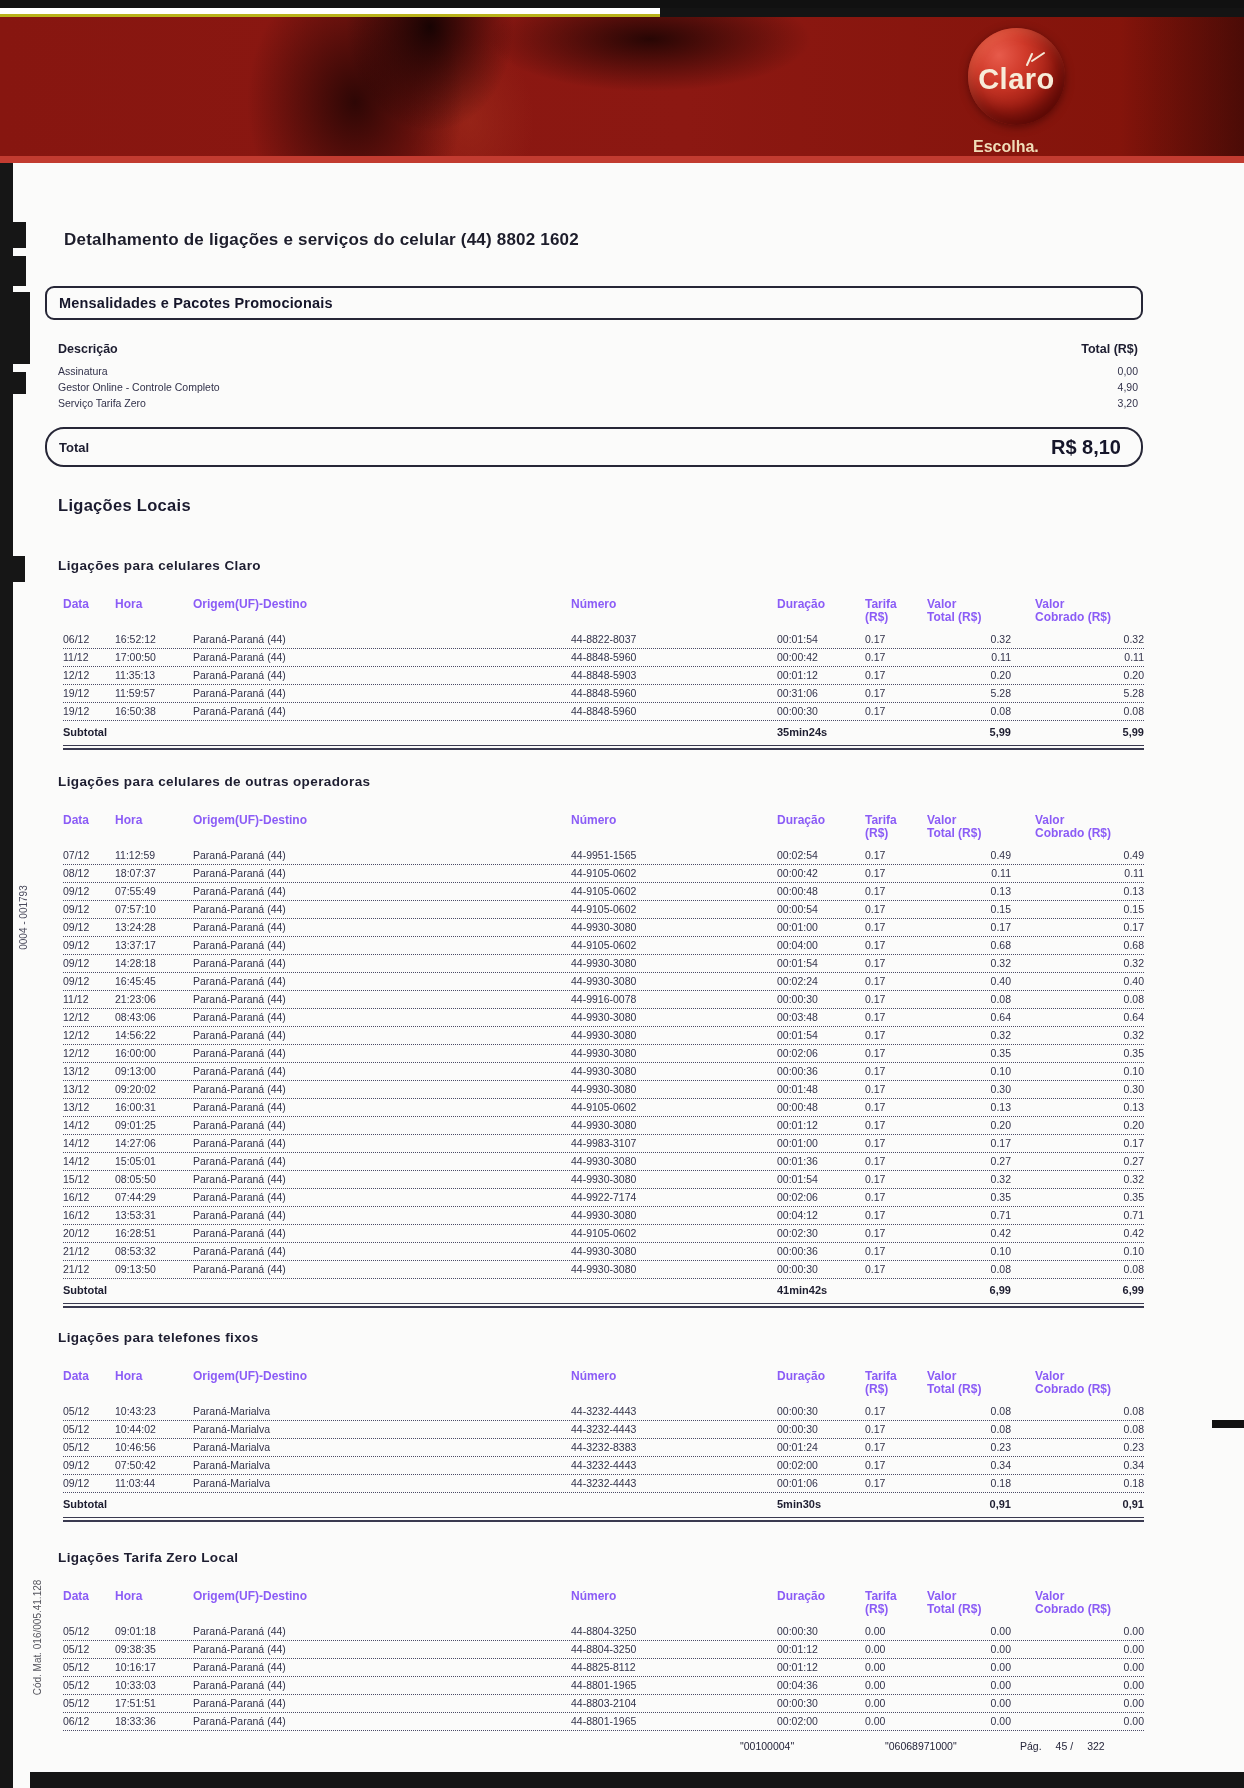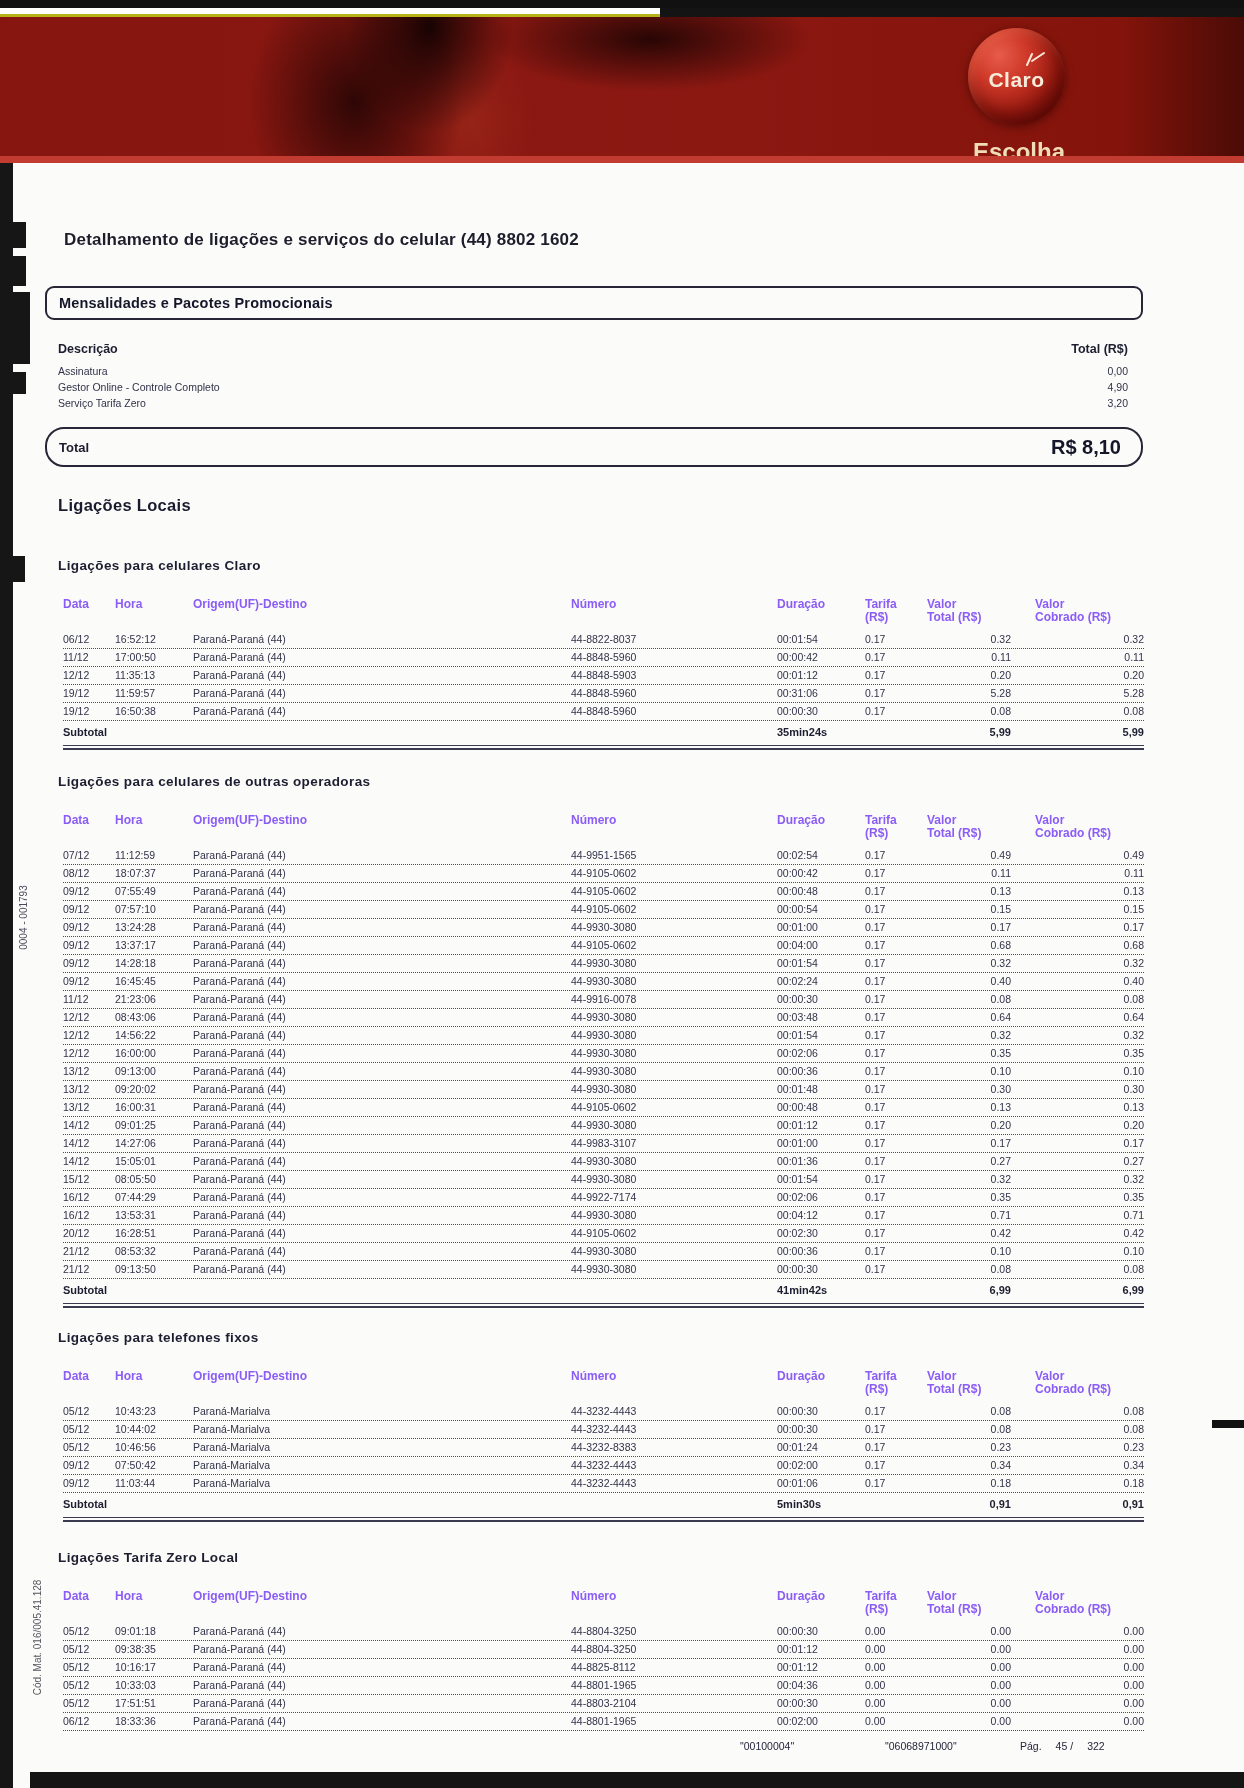--- a/index.html
+++ b/index.html
@@ -28,38 +28,38 @@
       radial-gradient(ellipse 150px 190px at 355px 85px, rgba(30,4,3,.85), rgba(30,4,3,0) 72%),
       radial-gradient(ellipse 85px 115px at 470px 105px, rgba(160,45,28,.55), rgba(160,45,28,0) 75%),
       radial-gradient(ellipse 230px 75px at 650px 22px, rgba(22,3,2,.85), rgba(22,3,2,0) 70%),
       linear-gradient(90deg, rgba(30,5,4,0) 90%, rgba(30,5,4,.55) 100%),
       linear-gradient(90deg,#871610 0%,#8c1812 55%,#821309 100%);}
   .banner-stripe{position:absolute;left:0;bottom:0;width:100%;height:7px;background:#c23b30;}
   .logo{position:absolute;left:968px;top:11px;width:97px;height:97px;border-radius:50%;
     background:radial-gradient(circle at 32% 28%, #e75b4b 0%, #d03a2a 28%, #a01d12 60%, #7c110a 85%, #700e08 100%);
     box-shadow:inset -6px -10px 18px rgba(60,0,0,.6), inset 4px 6px 10px rgba(255,130,95,.35), 0 2px 8px rgba(40,0,0,.5);
     display:flex;align-items:center;justify-content:center;}
-  .logo-text{color:#f7ecd9;font-size:21px;font-weight:bold;letter-spacing:.5px;margin-top:6px;}
+  .logo-text{color:#f7ecd9;font-size:29px;font-weight:bold;letter-spacing:.5px;margin-top:6px;}
   .logo-tick{position:absolute;right:18px;top:22px;}
-  .tagline{position:absolute;left:973px;top:121px;color:#f0ddb8;font-size:24px;font-weight:bold;}
+  .tagline{position:absolute;left:973px;top:121px;color:#f0ddb8;font-size:16px;font-weight:bold;}
 
   
   .vtext{position:absolute;font-size:10px;color:#4a4a5c;white-space:nowrap;
          transform:rotate(-90deg);transform-origin:0 0;text-align:center;}
   .v1{left:18px;top:985px;width:135px;}
   .v2{left:32px;top:1755px;width:235px;color:#56565e;}
 
   
   .title{position:absolute;left:64px;top:230px;margin:0;font-size:17px;font-weight:bold;color:#1d1d2b;letter-spacing:.2px;}
 
   
   .monthly{position:absolute;left:45px;top:286px;width:1098px;}
   .section-box{height:30px;border:2px solid #262636;border-radius:9px;display:flex;align-items:center;
                padding-left:12px;font-weight:bold;font-size:14.5px;color:#16162a;letter-spacing:.2px;}
-  .m-table{margin:22px 15px 0 13px;}
+  .m-table{margin:22px 5px 0 13px;}
   .m-head{display:flex;justify-content:space-between;font-weight:bold;font-size:12.5px;color:#1d1d30;}
   .m-rows{margin-top:7px;}
   .m-row{display:flex;justify-content:space-between;font-size:10.5px;line-height:16px;color:#32324a;}
   .total-box{margin-top:16px;height:36px;border:2px solid #262636;border-radius:19px;display:flex;
              justify-content:space-between;align-items:center;padding:0 20px 0 12px;}
   .tb-label{font-size:13px;font-weight:bold;color:#1d1d30;}
   .tb-value{font-size:20px;font-weight:bold;color:#16162a;}
 
   
   .h2{position:absolute;left:58px;top:496px;margin:0;font-size:16.5px;font-weight:bold;color:#1a1a2e;letter-spacing:.3px;}

